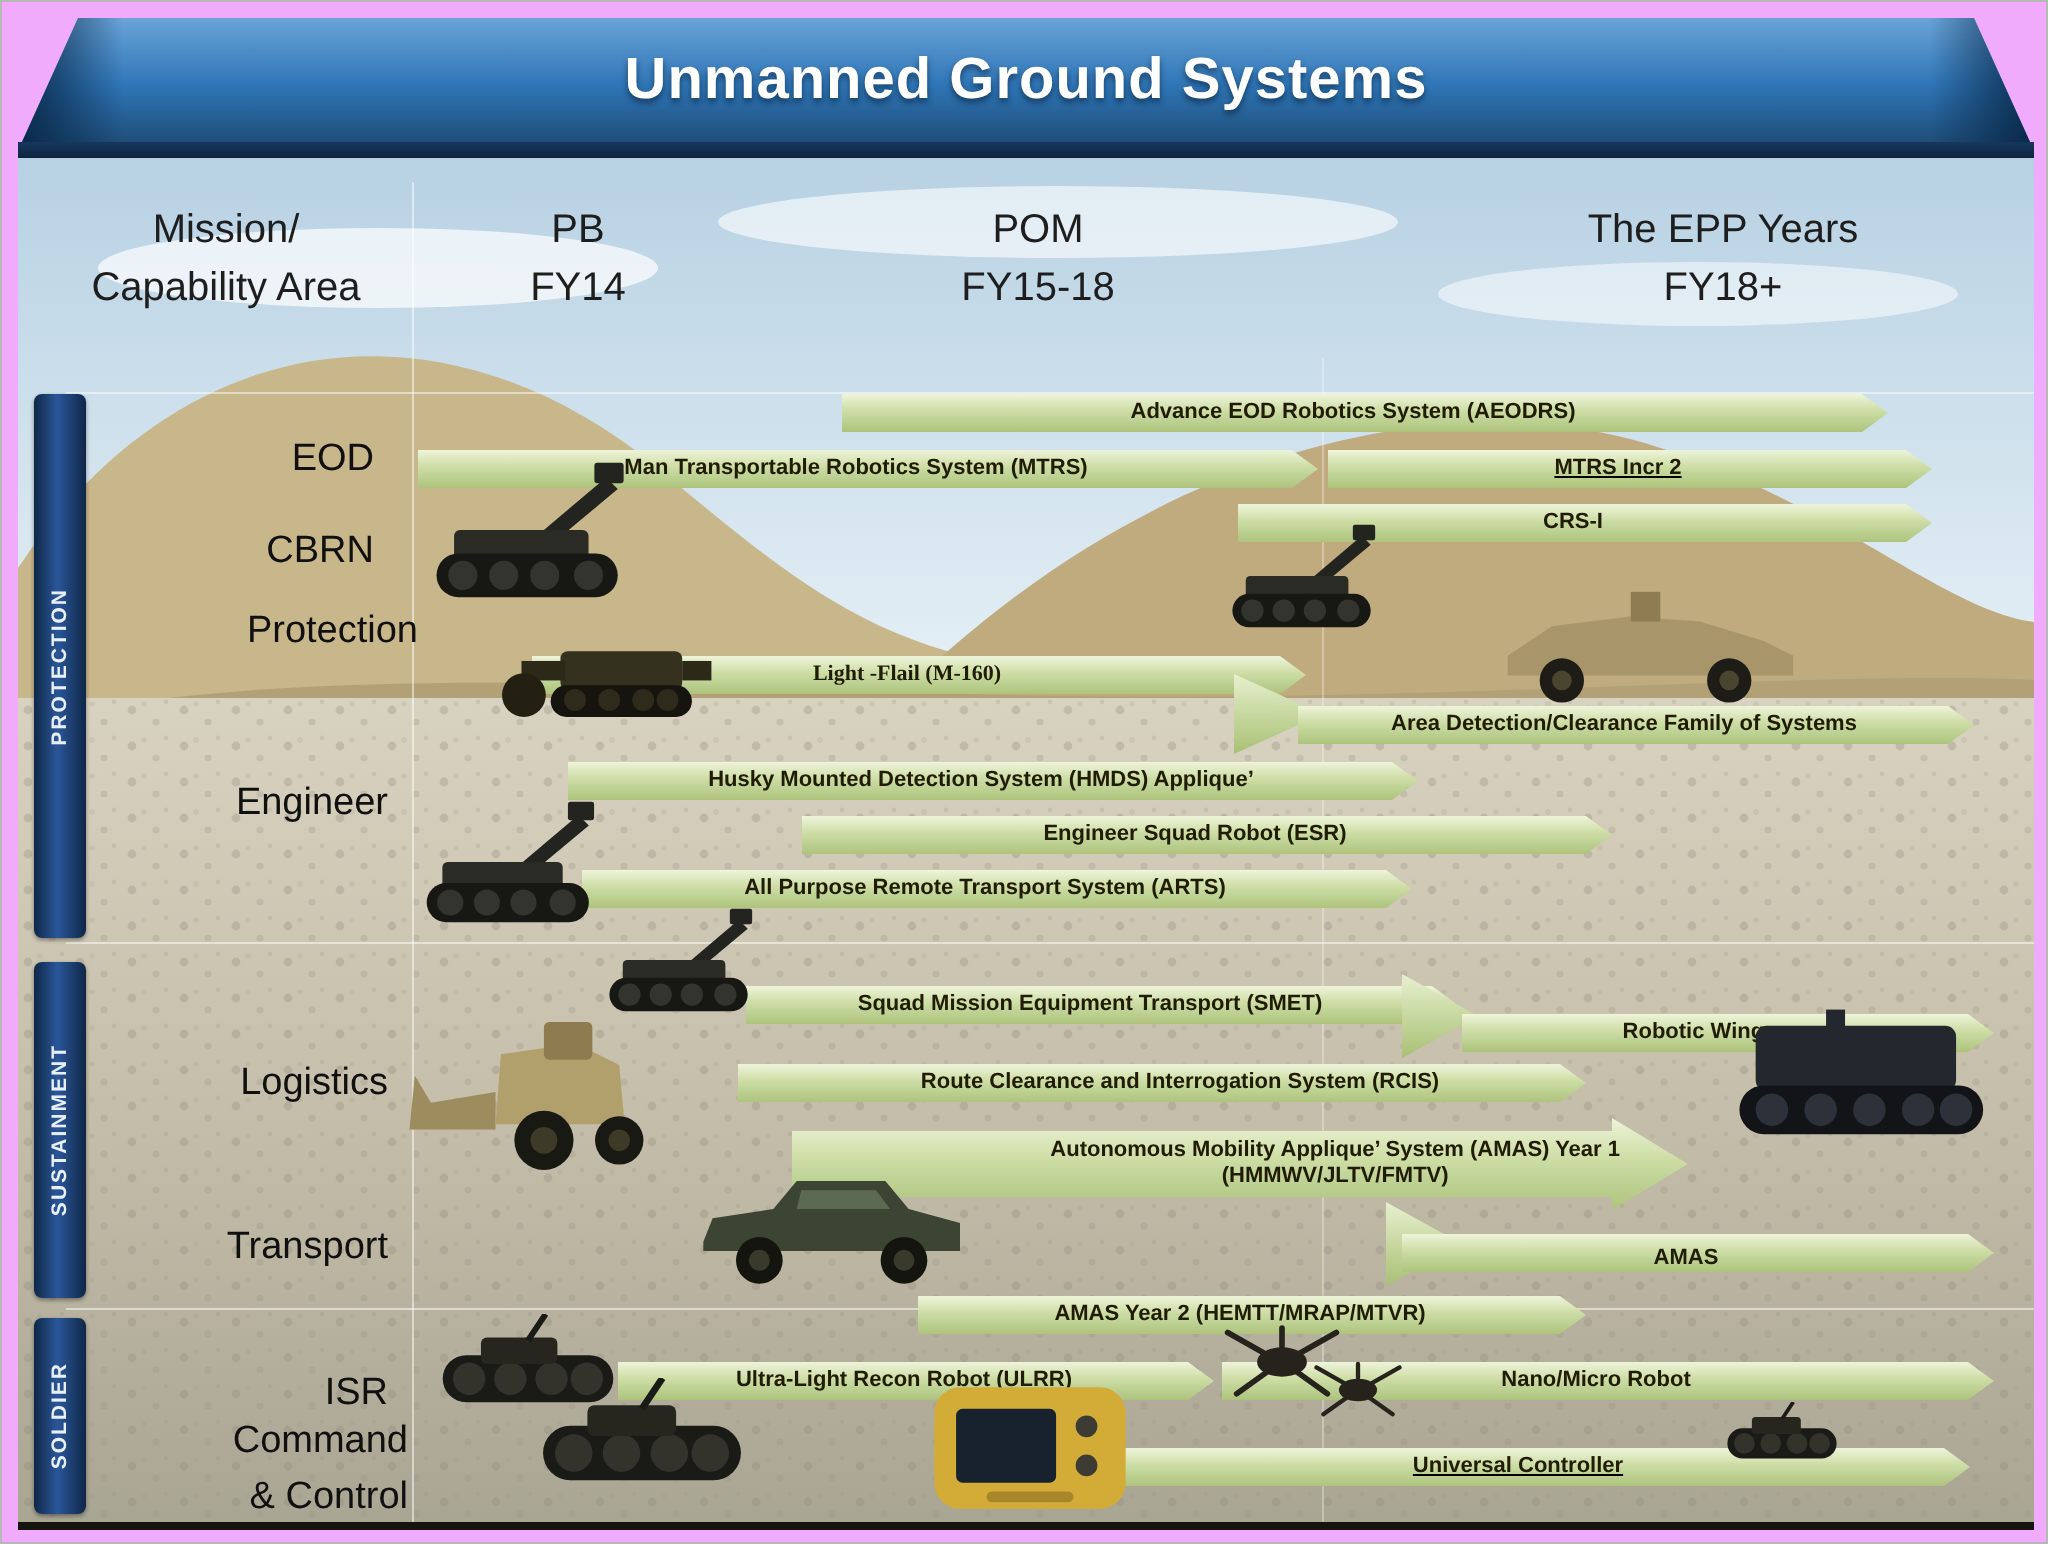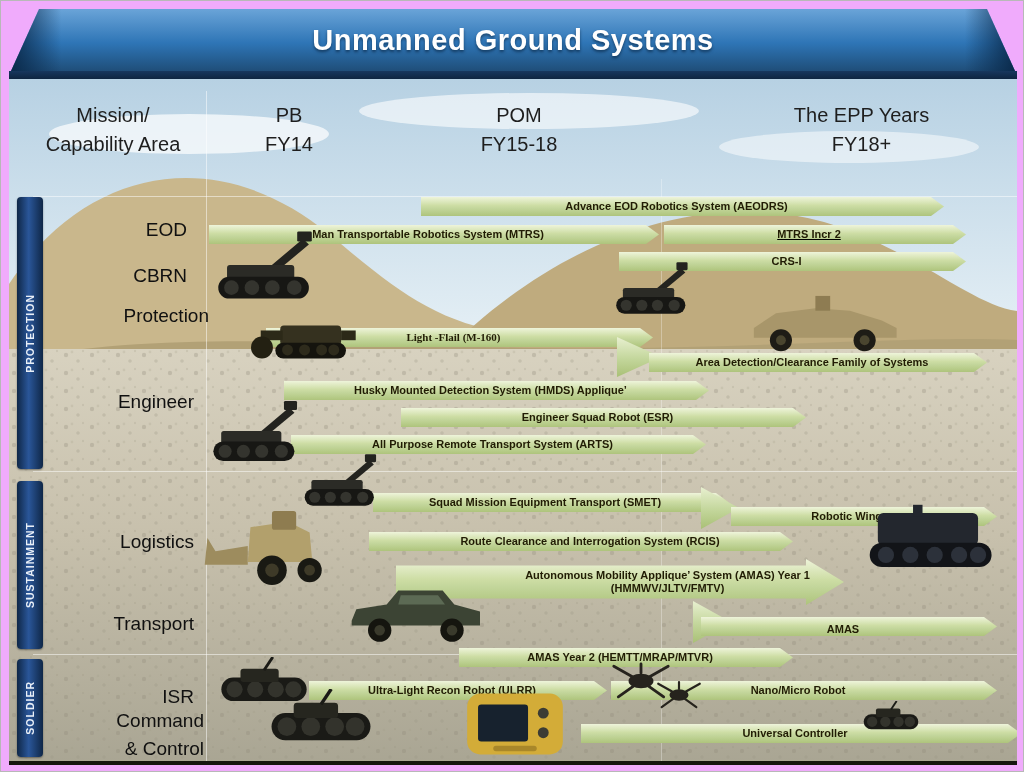--- a/index.html
+++ b/index.html
@@ -225,21 +225,21 @@
     </div>
     <div class="arrow" style="left:450px; top:569px; width:334px;">
       <span class="arrow-label">AMAS Year 2 (HEMTT/MRAP/MTVR)</span>
     </div>
     <div class="arrow" style="left:300px; top:602px; width:298px;">
       <span class="arrow-label">Ultra-Light Recon Robot (ULRR)</span>
     </div>
     <div class="arrow" style="left:602px; top:602px; width:386px;">
       <span class="arrow-label">Nano/Micro Robot</span>
     </div>
-    <div class="arrow" style="left:572px; top:645px; width:440px;">
+    <div class="arrow" style="left:536px; top:645px; width:440px;text-decoration:underline;">
       <span class="arrow-label">Universal Controller</span>
     </div>
 
     <svg class="defs" aria-hidden="true">
       <symbol id="sym-talon" viewBox="0 0 70 52">
         <path d="M34 30 L60 8 L64 12 L40 32 Z" fill="#23231f"></path>
         <rect x="56" y="3" width="10" height="7" rx="1" fill="#23231f"></rect>
         <rect x="8" y="26" width="46" height="10" rx="2" fill="#2b2b26"></rect>
         <rect x="2" y="34" width="62" height="15" rx="7.5" fill="#171714"></rect>
         <circle cx="11" cy="41.5" r="5" fill="#34342e"></circle>

